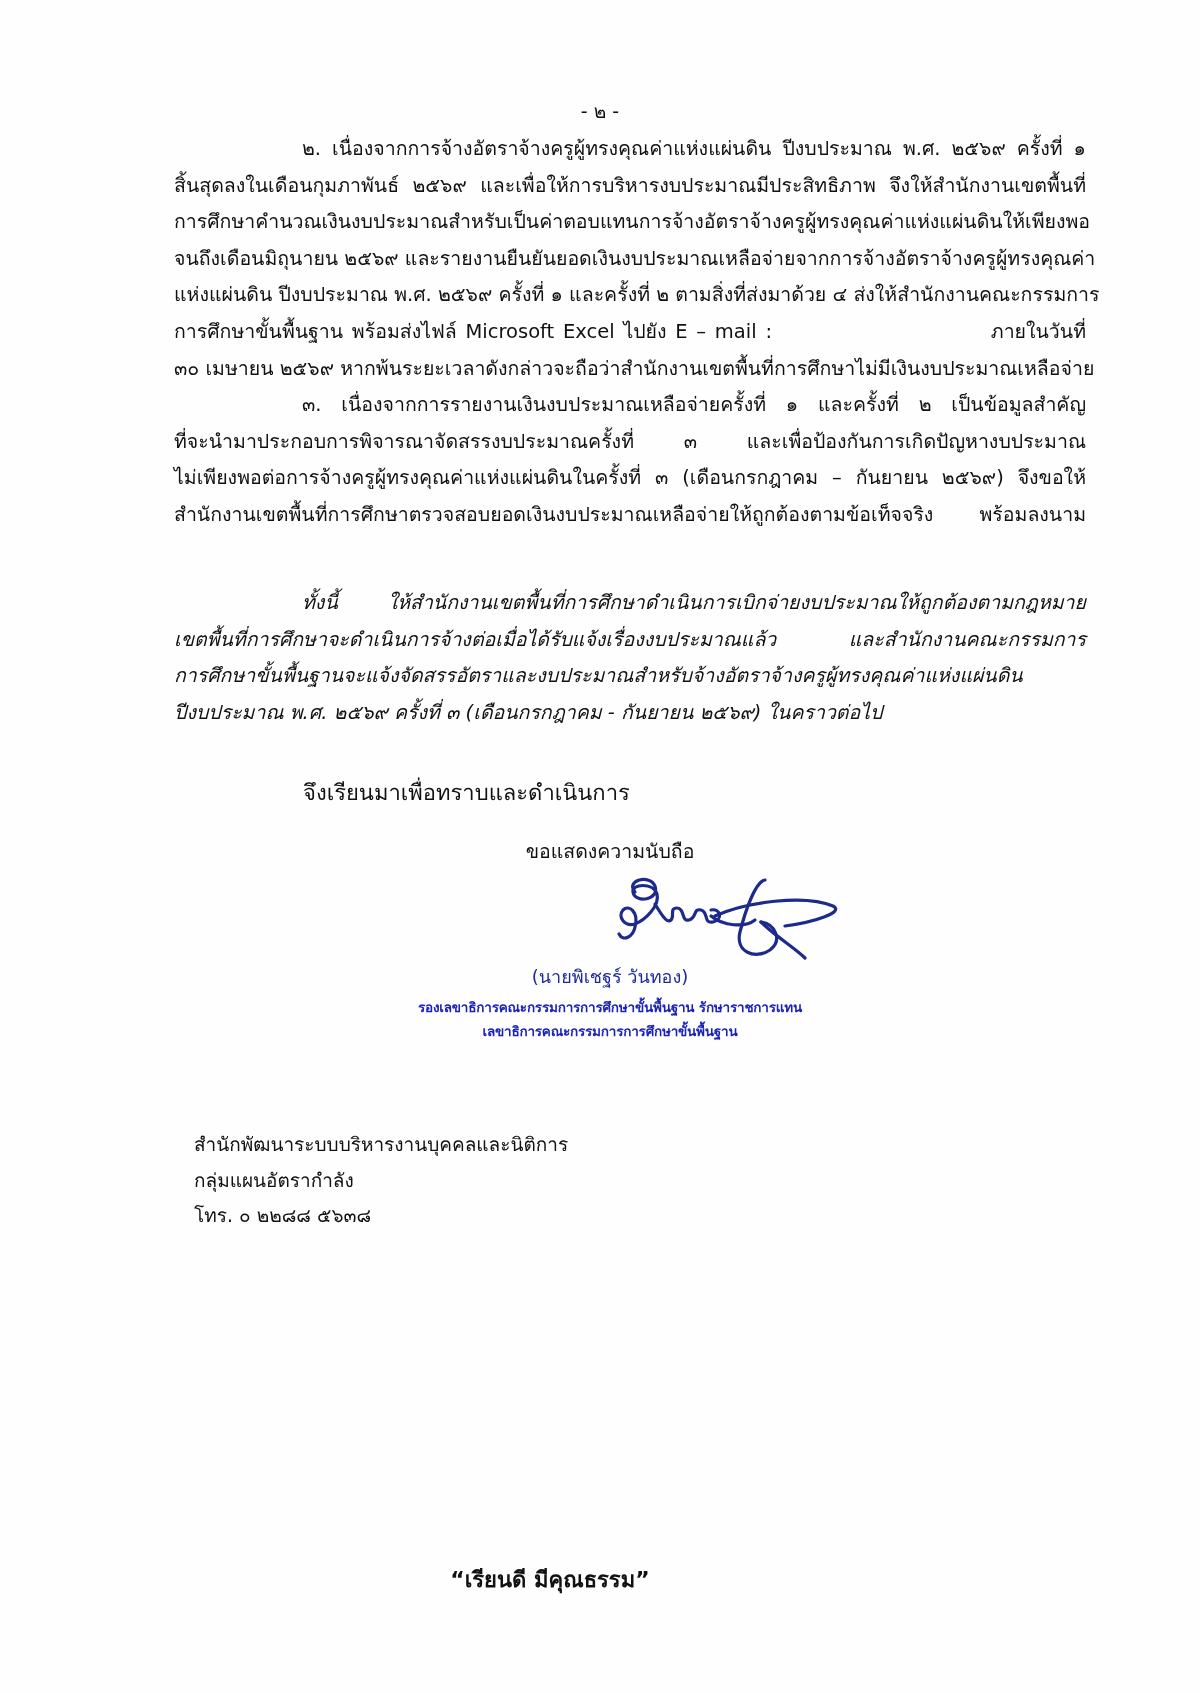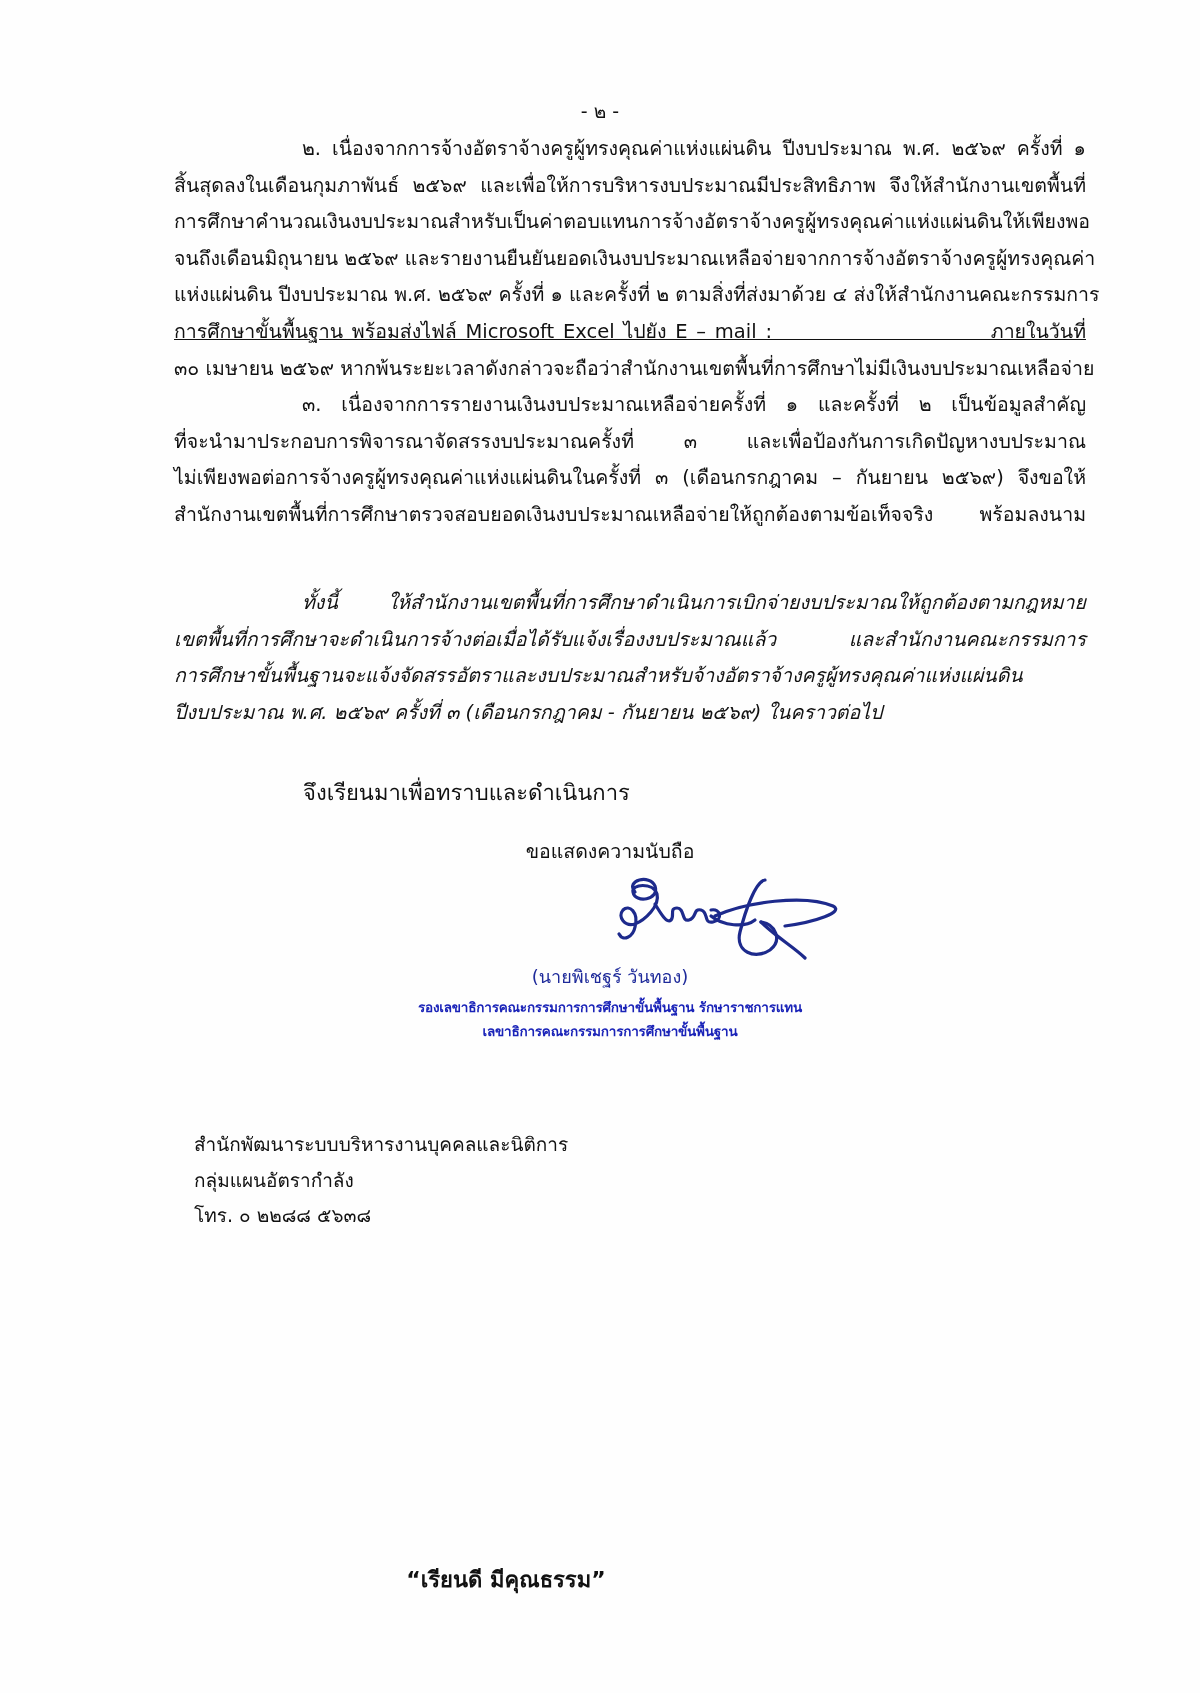--- a/index.html
+++ b/index.html
@@ -111,37 +111,38 @@
     }
     .footer-info div { white-space: nowrap; }
     .motto {
       position: absolute;
       left: 0;
       width: 1012px;
       top: 1562px;
       text-align: center;
       font-size: 22px;
       font-weight: bold;
+      padding-left: 44px;
     }
   </style>
 </head>
 <body>
 
 <div class="page">
 
   <div class="page-number">- ๒ -</div>
 
   <div class="body-text p2">
     <p class="para">
       <span class="line indent">๒. เนื่องจากการจ้างอัตราจ้างครูผู้ทรงคุณค่าแห่งแผ่นดิน ปีงบประมาณ พ.ศ. ๒๕๖๙ ครั้งที่ ๑</span>
       <span class="line">สิ้นสุดลงในเดือนกุมภาพันธ์ ๒๕๖๙ และเพื่อให้การบริหารงบประมาณมีประสิทธิภาพ จึงให้สำนักงานเขตพื้นที่</span>
       <span class="line">การศึกษาคำนวณเงินงบประมาณสำหรับเป็นค่าตอบแทนการจ้างอัตราจ้างครูผู้ทรงคุณค่าแห่งแผ่นดินให้เพียงพอ</span>
       <span class="line">จนถึงเดือนมิถุนายน ๒๕๖๙ และรายงานยืนยันยอดเงินงบประมาณเหลือจ่ายจากการจ้างอัตราจ้างครูผู้ทรงคุณค่า</span>
       <span class="line">แห่งแผ่นดิน ปีงบประมาณ พ.ศ. ๒๕๖๙ ครั้งที่ ๑ และครั้งที่ ๒ ตามสิ่งที่ส่งมาด้วย ๔ ส่งให้สำนักงานคณะกรรมการ</span>
-      <span class="line" style="white-space: pre; text-decoration: underline;">การศึกษาขั้นพื้นฐาน พร้อมส่งไฟล์ Microsoft Excel ไปยัง E – mail :                         ภายในวันที่</span>
+      <span class="line" style="white-space: pre;">การศึกษาขั้นพื้นฐาน พร้อมส่งไฟล์ Microsoft Excel ไปยัง E – mail :                         ภายในวันที่</span>
       <span class="line">๓๐ เมษายน ๒๕๖๙ หากพ้นระยะเวลาดังกล่าวจะถือว่าสำนักงานเขตพื้นที่การศึกษาไม่มีเงินงบประมาณเหลือจ่าย</span>
     </p>
   </div>
 
   <div class="body-text p3" style="top: 387px;">
     <p class="para">
       <span class="line indent">๓. เนื่องจากการรายงานเงินงบประมาณเหลือจ่ายครั้งที่ ๑ และครั้งที่ ๒ เป็นข้อมูลสำคัญ</span>
       <span class="line">ที่จะนำมาประกอบการพิจารณาจัดสรรงบประมาณครั้งที่ ๓ และเพื่อป้องกันการเกิดปัญหางบประมาณ</span>
       <span class="line">ไม่เพียงพอต่อการจ้างครูผู้ทรงคุณค่าแห่งแผ่นดินในครั้งที่ ๓ (เดือนกรกฎาคม – กันยายน ๒๕๖๙) จึงขอให้</span>
       <span class="line">สำนักงานเขตพื้นที่การศึกษาตรวจสอบยอดเงินงบประมาณเหลือจ่ายให้ถูกต้องตามข้อเท็จจริง พร้อมลงนาม</span>

